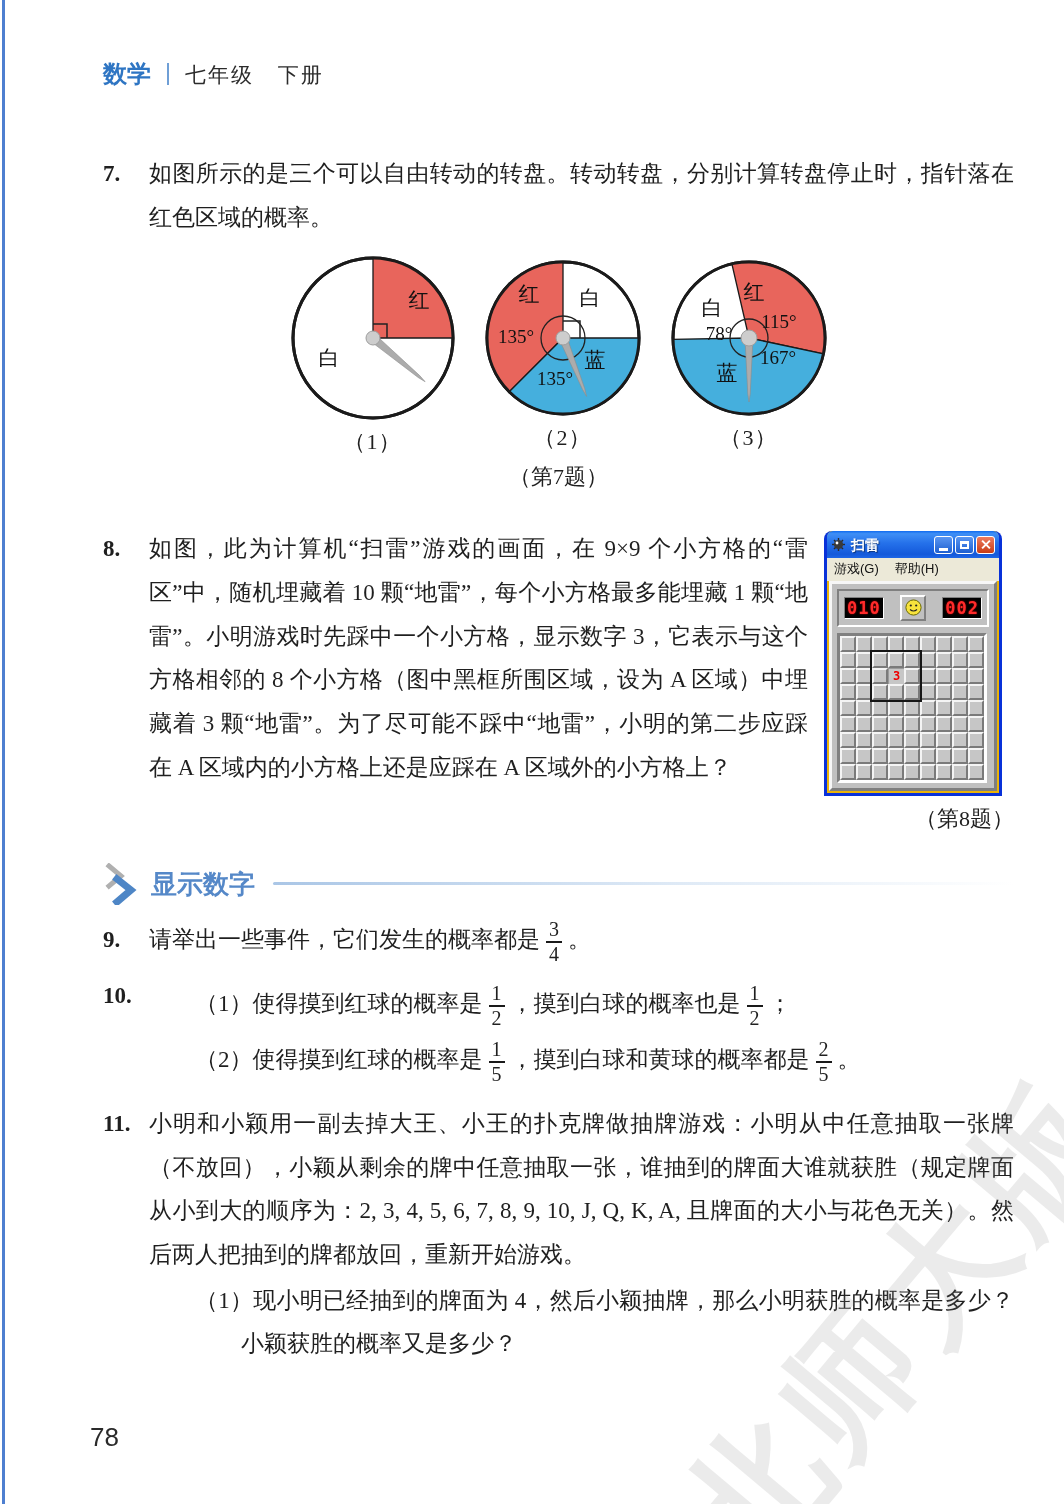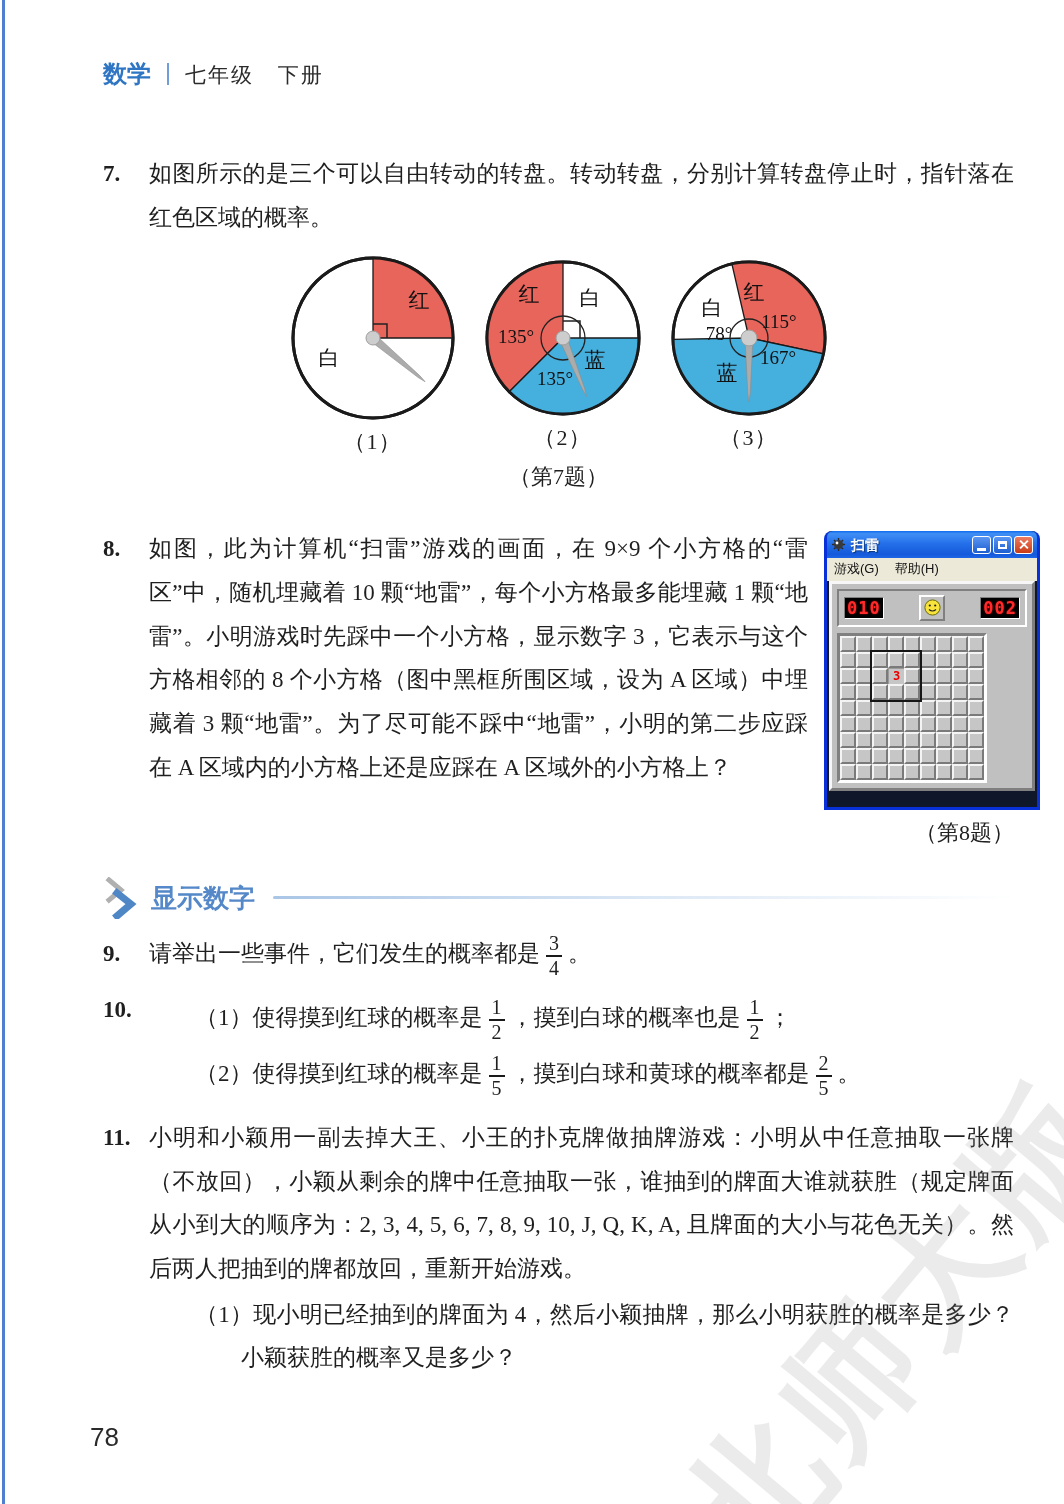--- a/index.html
+++ b/index.html
@@ -30,39 +30,39 @@
   .spinner{display:flex;flex-direction:column;align-items:center;}
   .spin-cap{font-size:22px;line-height:34px;margin-top:2px;letter-spacing:1px;}
   .fig-cap{text-align:center;font-size:22px;line-height:32px;margin-top:2px;}
   
   .frac{display:inline-flex;flex-direction:column;align-items:center;vertical-align:middle;
         margin:0 6px;line-height:1.15;font-size:20px;}
   .frac .fn{padding:0 3px;}
   .frac .fd{border-top:2px solid #1a1a1a;padding:0 3px;}
   
   .ms-float{float:right;width:190px;margin:4px 0 6px 16px;}
-  .ms-window{width:216px;border:3px solid #0831d9;border-top:none;border-radius:8px 8px 0 0;
-             background:#0f172a;font-family:"Liberation Sans",sans-serif;box-sizing:border-box;}
+  .ms-window{width:178px;border:3px solid #0831d9;border-top:none;border-radius:8px 8px 0 0;
+             background:#eab308;font-family:"Liberation Sans",sans-serif;box-sizing:border-box;}
   .ms-titlebar{height:27px;margin:-0px -0px 0;border-radius:6px 6px 0 0;display:flex;align-items:center;
     gap:5px;padding:0 4px;
     background:linear-gradient(180deg,#0f6af0 0%,#3f8ff5 10%,#2571ea 45%,#1459da 86%,#1e66e6 100%);}
   .ms-title{color:#fff;font-weight:700;font-size:14px;flex:1;line-height:1;text-shadow:1px 1px 1px rgba(0,0,0,.45);}
   .ms-btns{display:flex;gap:2px;}
   .ms-btn{width:19px;height:18px;border-radius:3px;border:1px solid #fff;box-sizing:border-box;
           display:flex;align-items:center;justify-content:center;position:relative;}
   .ms-btn.minmax{background:linear-gradient(180deg,#5a96f2,#1e5fd0);}
   .ms-btn.close{background:linear-gradient(180deg,#ee7c60,#c83c16);}
   .glyph-min{width:9px;height:3px;background:#fff;margin-top:9px;}
   .glyph-max{width:9px;height:8px;border:2px solid #fff;border-top-width:3px;box-sizing:border-box;}
   .glyph-x{position:relative;width:11px;height:11px;}
   .glyph-x i{position:absolute;left:4.5px;top:0;width:2px;height:11px;background:#fff;}
   .glyph-x i:first-child{transform:rotate(45deg);}
   .glyph-x i:last-child{transform:rotate(-45deg);}
   .ms-menubar{display:flex;gap:16px;padding:3px 7px 4px;font-size:13px;color:#111;background:#ece9d8;line-height:1.2;}
-  .ms-body{margin:0 2px 16px;background:#c0c0c0;border:3px solid;border-color:#f7f7f7 #7f7f7f #7f7f7f #f7f7f7;padding:5px;}
+  .ms-body{margin:0 2px 2px;background:#c0c0c0;border:3px solid;border-color:#f7f7f7 #7f7f7f #7f7f7f #f7f7f7;padding:5px;}
   .ms-counters{display:flex;justify-content:space-between;align-items:center;
      border:2px solid;border-color:#808080 #fff #fff #808080;padding:4px 5px;margin-bottom:6px;background:#c0c0c0;}
   .led{background:#000;color:#ff2b2b;font-family:"DejaVu Sans Mono",monospace;font-weight:700;
        font-size:17px;line-height:1.1;letter-spacing:1px;padding:1px 2px;
        border:1px solid;border-color:#808080 #fff #fff #808080;text-shadow:0 0 2px #a00;}
   .smiley{width:26px;height:26px;border:2px solid;border-color:#fff #808080 #808080 #fff;background:#c0c0c0;
           display:flex;align-items:center;justify-content:center;box-sizing:border-box;}
   .ms-grid{position:relative;display:grid;grid-template-columns:repeat(9,16px);grid-auto-rows:16px;
            border:3px solid;border-color:#808080 #fff #fff #808080;width:144px;box-sizing:content-box;}
   .cell{width:16px;height:16px;background:#c6c6c6;box-sizing:border-box;

